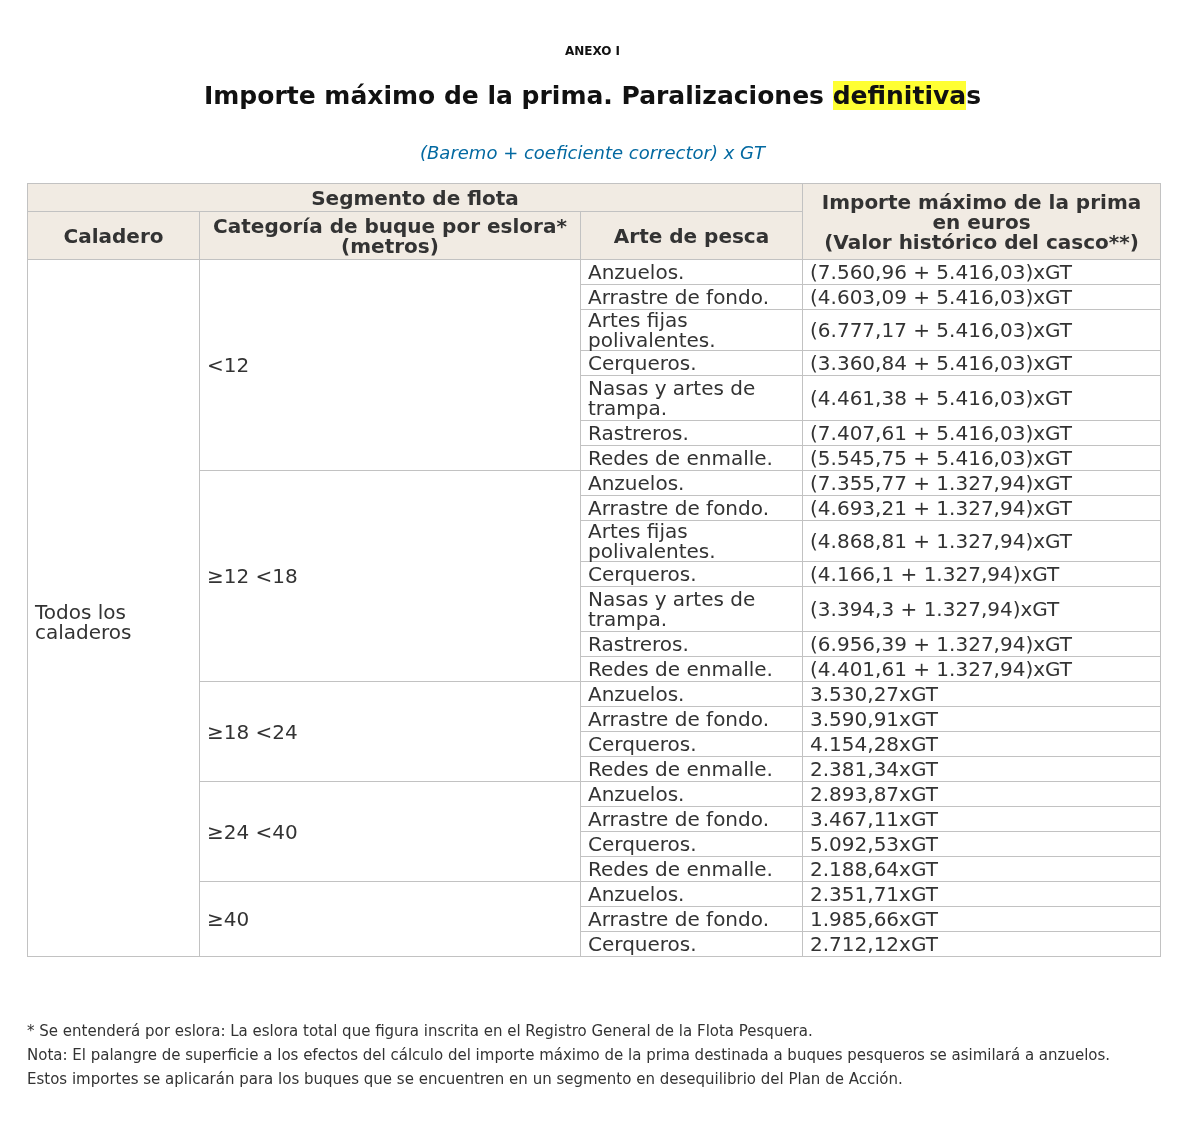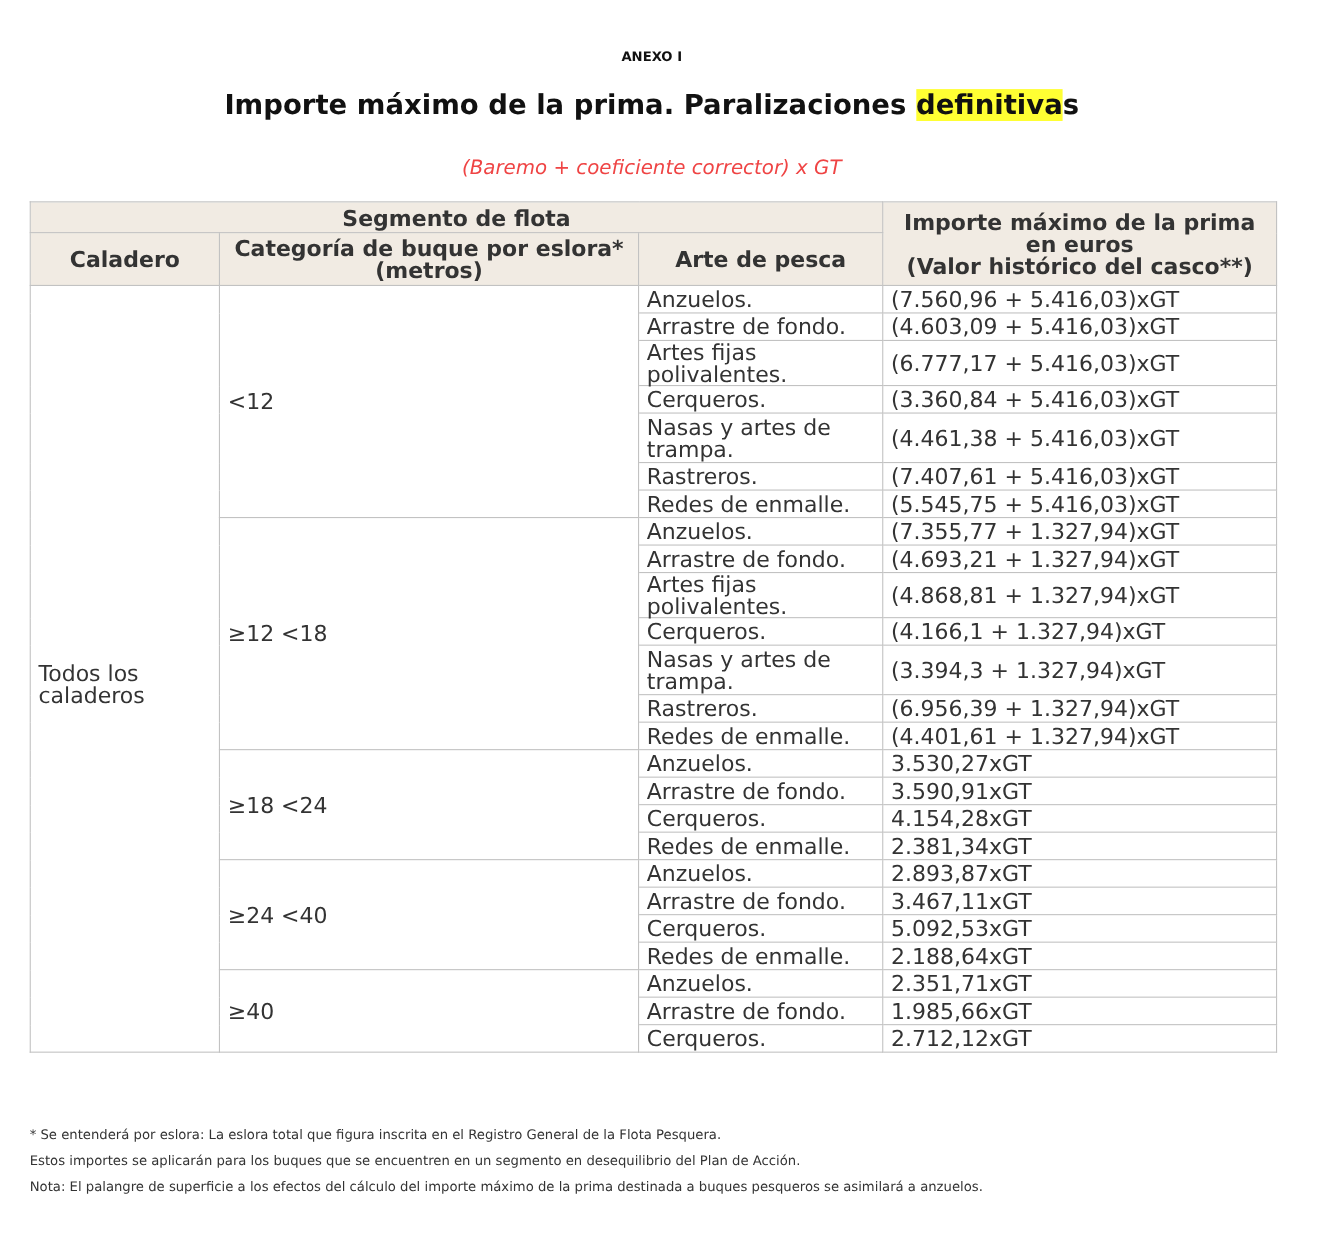--- a/index.html
+++ b/index.html
@@ -11,39 +11,39 @@
       position: absolute; left: 0; width: 1185px; top: 44px; text-align: center;
       font-size: 12px; font-weight: bold; color: #111;
     }
     .subtitle {
       position: absolute; left: 0; width: 1185px; top: 81px; text-align: center;
       font-size: 25px; font-weight: bold; color: #111;
     }
     .hl { background: #ffff33; }
     .formula {
       position: absolute; left: 0; width: 1185px; top: 142px; text-align: center;
-      font-size: 18px; font-style: italic; color: #ef4444;
+      font-size: 18px; font-style: italic; color: #0369a1;
     }
     table {
       position: absolute; left: 27px; top: 183px; width: 1133px;
       border-collapse: collapse; table-layout: fixed;
       font-size: 20px; color: #333;
     }
     th, td { border: 1.5px solid #c2c2c2; }
     th {
       background: #f1ebe3; font-weight: bold; color: #333; text-align: center;
       line-height: 20px; padding: 2px 6px;
     }
     td { padding: 0 7px; line-height: 20px; height: 24px; vertical-align: middle; }
     td.center { text-align: left; }
     td.left { text-align: left; }
     td.tall { height: 44px; }
     .footnotes {
       position: absolute; left: 27px; top: 1020px; width: 1120px;
-      font-size: 12px; color: #333; line-height: 22px;
+      font-size: 15px; color: #333; line-height: 22px;
     }
     .footnotes p { margin: 0 0 2px 0; }
   </style>
 </head>
 <body>
 
 <div class="title">ANEXO I</div>
 <div class="subtitle"><span>Importe máximo de la prima. Paralizaciones </span><span class="hl">definitiva</span><span>s</span></div>
 <div class="formula">(Baremo + coeficiente corrector) x GT</div>
 
@@ -173,15 +173,15 @@
       </tr>
       <tr>
         <td class="left">Cerqueros.</td>
         <td class="center">2.712,12xGT</td>
       </tr>
     </tbody>
 </table>
 
 <div class="footnotes">
   <p>* Se entenderá por eslora: La eslora total que figura inscrita en el Registro General de la Flota Pesquera.</p>
+  <p>Nota: El palangre de superficie a los efectos del cálculo del importe máximo de la prima destinada a buques pesqueros se asimilará a anzuelos.</p>
   <p>Estos importes se aplicarán para los buques que se encuentren en un segmento en desequilibrio del Plan de Acción.</p>
-  <p>Nota: El palangre de superficie a los efectos del cálculo del importe máximo de la prima destinada a buques pesqueros se asimilará a anzuelos.</p>
 </div>
 
 </body></html>

